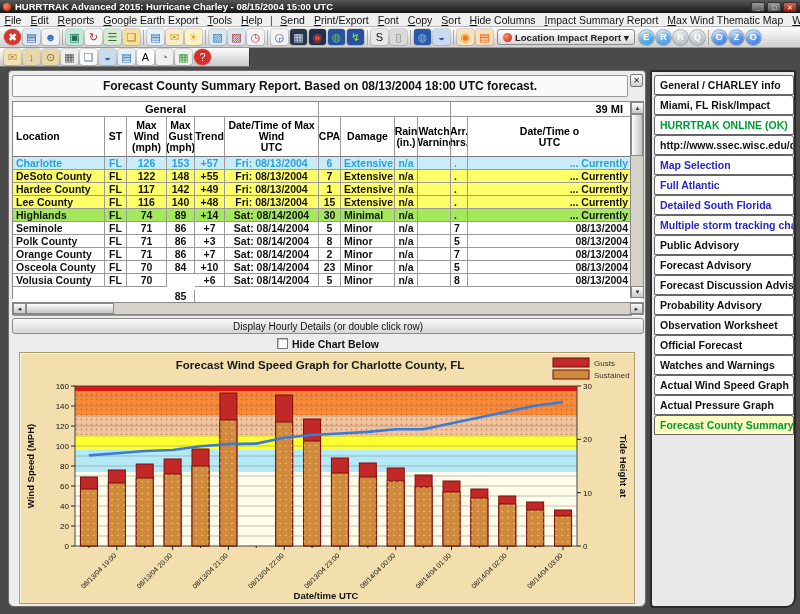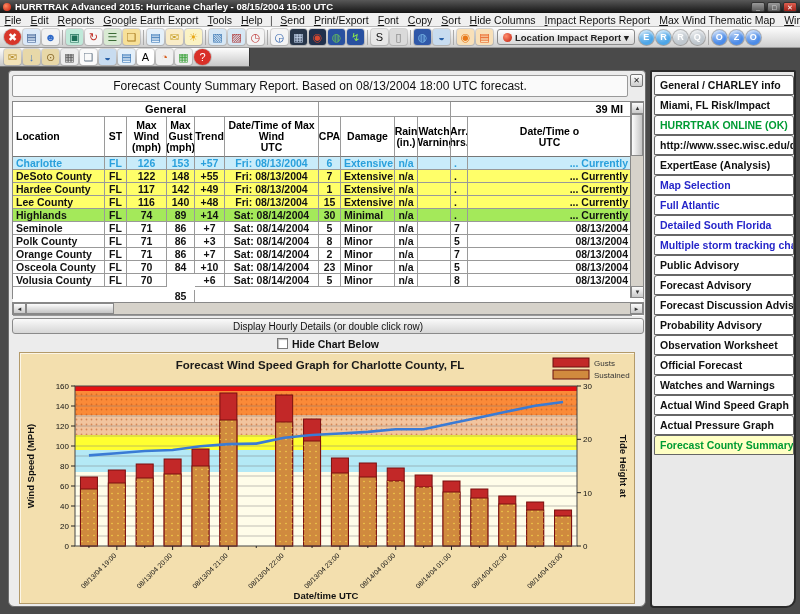--- a/index.html
+++ b/index.html
@@ -39,21 +39,21 @@
   #loc-btn .dot { width:9px; height:9px; border-radius:50%; background:radial-gradient(circle at 35% 35%, #ff9070,#c01808); }
   .roundbtn { width:15px; height:15px; border-radius:50%; margin:0 1px; color:#fff; font-size:9px; font-weight:bold;
     display:flex; align-items:center; justify-content:center; box-shadow:inset 0 2px 2px rgba(255,255,255,.6), 0 0 0 1px rgba(0,0,0,.25); }
 
   
   #report { position:absolute; left:8px; top:70px; width:638px; height:537px; background:#ececec;
     border:1px solid #6e6e6e; border-radius:4px 4px 6px 6px; }
   #report-close { position:absolute; right:2px; top:3px; width:13px; height:13px; font-size:8px; line-height:11px; text-align:center;
     background:linear-gradient(#fff,#ccc); border:1px solid #777; border-radius:2px; color:#222; }
   #report-header { position:absolute; left:3px; top:4px; width:616px; height:22px; background:#fafafa; border:1px solid #999;
-    border-radius:2px; display:flex; align-items:center; justify-content:center; font-size:12px; font-weight:normal; color:#111; }
+    border-radius:2px; display:flex; align-items:center; justify-content:center; font-size:12px; font-weight:bold; color:#111; }
 
   #grid { position:absolute; left:3px; top:30px; width:632px; height:198px; background:#fff; border:1px solid #888; }
   .grow { display:flex; }
   .gcell { border-right:1px solid #9a9a9a; overflow:hidden; white-space:pre-line; }
   .group-row .gcell { height:15px; font-size:11px; font-weight:bold; line-height:14px; text-align:center; border-bottom:1px solid #9a9a9a; background:#fff; }
   .hdr-row .gcell { height:40px; font-size:10.5px; font-weight:bold; background:#fff; border-bottom:1px solid #777;
     display:flex; align-items:center; justify-content:center; text-align:center; line-height:11px; }
   .data-row .gcell { height:13px; font-size:10.5px; font-weight:bold; line-height:12px; border-bottom:1px solid #999; padding:0 3px; }
   .row-selected { background:#c9ecfa; color:#2aa0dc; }
   .row-yellow { background:#ffff69; color:#111; }
@@ -107,21 +107,21 @@
       <span class="menu-item">Google Earth Export</span>
       <span class="menu-item">Tools</span>
       <span class="menu-item">Help</span>
       <span class="menu-sep">|</span>
       <span class="menu-item">Send</span>
       <span class="menu-item">Print/Export</span>
       <span class="menu-item">Font</span>
       <span class="menu-item">Copy</span>
       <span class="menu-item">Sort</span>
       <span class="menu-item">Hide Columns</span>
-      <span class="menu-item">Impact Reports Report</span>
+      <span class="menu-item">Impact Summary Report</span>
       <span class="menu-item">Max Wind Thematic Map</span>
       <span class="menu-item">Wind Trend Thematic Map</span>
     </div>
 
   <div id="tb1">
       <div class="tbicon circle" style="background: rgb(216, 54, 42); color: rgb(255, 255, 255);">✖</div>
       <div class="tbicon" style="background: rgb(220, 233, 248); color: rgb(53, 89, 142);">▤</div>
       <div class="tbicon" style="background: rgb(242, 242, 242); color: rgb(46, 105, 200);">☻</div>
       <span class="tbsep"></span>
       <div class="tbicon" style="background: rgb(191, 233, 217); color: rgb(28, 110, 87);">▣</div>
@@ -539,21 +539,20 @@
           <text x="574" y="25" font-size="8" font-family="Liberation Sans, sans-serif" fill="#333">Sustained</text>
         </svg>
     </div>
   </div>
 
   <div id="sidebar">
       <div class="side-item" style="color: rgb(16, 16, 16);">General / CHARLEY info</div>
       <div class="side-item" style="color: rgb(16, 16, 16);">Miami, FL Risk/Impact</div>
       <div class="side-item" style="color: rgb(0, 155, 51);">HURRTRAK ONLINE (OK)</div>
       <div class="side-item" style="color: rgb(16, 16, 16);">http://www.ssec.wisc.edu/data/geo</div>
-      <div class="side-item" style="color: rgb(16, 16, 16);">ExpertEase (Analysis)</div>
       <div class="side-item" style="color: rgb(38, 38, 201);">Map Selection</div>
       <div class="side-item" style="color: rgb(38, 38, 201);">Full Atlantic</div>
       <div class="side-item" style="color: rgb(38, 38, 201);">Detailed South Florida</div>
       <div class="side-item" style="color: rgb(38, 38, 201);">Multiple storm tracking chart</div>
       <div class="side-item" style="color: rgb(16, 16, 16);">Public Advisory</div>
       <div class="side-item" style="color: rgb(16, 16, 16);">Forecast Advisory</div>
       <div class="side-item" style="color: rgb(16, 16, 16);">Forecast Discussion Advisory</div>
       <div class="side-item" style="color: rgb(16, 16, 16);">Probability Advisory</div>
       <div class="side-item" style="color: rgb(16, 16, 16);">Observation Worksheet</div>
       <div class="side-item" style="color: rgb(16, 16, 16);">Official Forecast</div>

